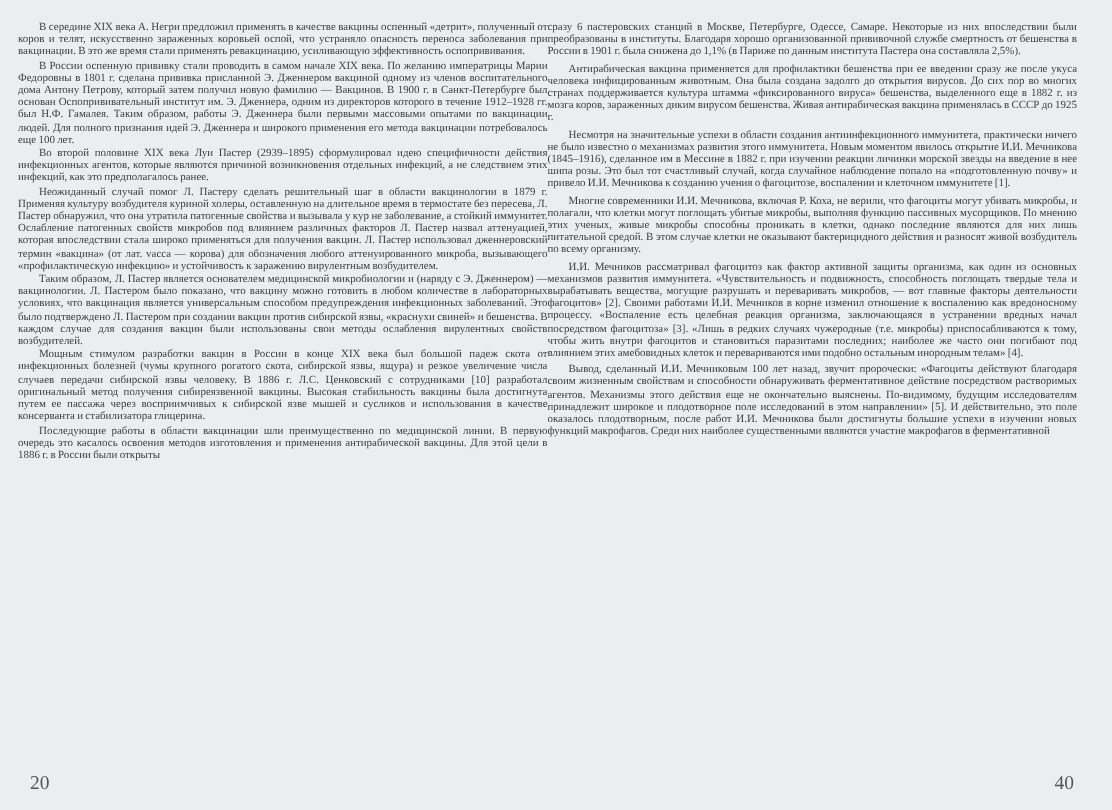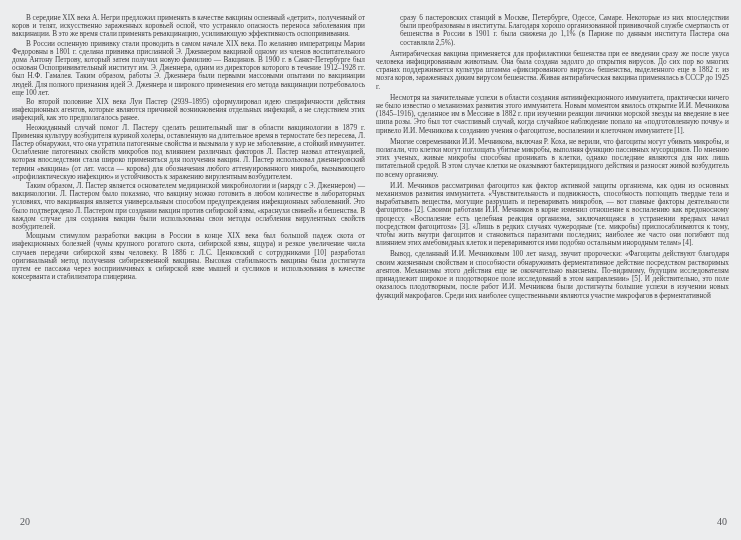--- a/index.html
+++ b/index.html
@@ -6,21 +6,20 @@
   html, body { margin: 0; padding: 0; }
   body {
     width: 741px;
     height: 540px;
     overflow: hidden;
     background: var(--page-bg, #ecedee);
     font-family: "Liberation Serif", "DejaVu Serif", serif;
   }
   .spread {
     display: flex;
-    gap: 11px;
     padding: 14px 12px 0 12px;
     height: 538px;
   }
   .page {
     position: relative;
     width: 353px;
     height: 526px;
   }
   .page-text p {
     margin: 0;
@@ -29,44 +28,45 @@
     line-height: 8.2px;
     text-align: justify;
     text-indent: 14px;
     hyphens: auto;
     -webkit-hyphens: auto;
     word-spacing: -0.3px;
     letter-spacing: 0;
   }
   .page--left .page-text p { margin-bottom: 1px; }
   .page--right .page-text p { margin-bottom: 3px; }
-  .page--right .page-text p:first-child { text-indent: 0; margin-left: 24px; }
+  .page--right .page-text p:first-child { text-indent: 0; }
   .page-number {
     position: absolute;
     bottom: 14px;
-    font-size: 10px;
+    font-size: 13px;
     line-height: 8px;
     color: var(--page-number-color, #55565a);
   }
   .page-number--left { left: 8px; }
   .page-number--right { right: 2px; }
 </style>
 </head>
 <body>
 
 <div class="spread">
 
   <div class="page page--left">
     <div class="page-text">
         <p>В середине XIX века А. Негри предложил применять в качестве вакцины оспенный «детрит», полученный от коров и телят, искусственно зараженных коровьей оспой, что устраняло опасность переноса заболевания при вакцинации. В это же время стали применять ревакцинацию, усиливающую эффективность оспопрививания.</p>
         <p>В России оспенную прививку стали проводить в самом начале XIX века. По желанию императрицы Марии Федоровны в 1801 г. сделана прививка присланной Э. Дженнером вакциной одному из членов воспитательного дома Антону Петрову, который затем получил новую фамилию — Вакцинов. В 1900 г. в Санкт-Петербурге был основан Оспопрививательный институт им. Э. Дженнера, одним из директоров которого в течение 1912–1928 гг. был Н.Ф. Гамалея. Таким образом, работы Э. Дженнера были первыми массовыми опытами по вакцинации людей. Для полного признания идей Э. Дженнера и широкого применения его метода вакцинации потребовалось еще 100 лет.</p>
         <p>Во второй половине XIX века Луи Пастер (2939–1895) сформулировал идею специфичности действия инфекционных агентов, которые являются причиной возникновения отдельных инфекций, а не следствием этих инфекций, как это предполагалось ранее.</p>
         <p>Неожиданный случай помог Л. Пастеру сделать решительный шаг в области вакцинологии в 1879 г. Применяя культуру возбудителя куриной холеры, оставленную на длительное время в термостате без пересева, Л. Пастер обнаружил, что она утратила патогенные свойства и вызывала у кур не заболевание, а стойкий иммунитет. Ослабление патогенных свойств микробов под влиянием различных факторов Л. Пастер назвал аттенуацией, которая впоследствии стала широко применяться для получения вакцин. Л. Пастер использовал дженнеровский термин «вакцина» (от лат. vacca — корова) для обозначения любого аттенуированного микроба, вызывающего «профилактическую инфекцию» и устойчивость к заражению вирулентным возбудителем.</p>
         <p>Таким образом, Л. Пастер является основателем медицинской микробиологии и (наряду с Э. Дженнером) — вакцинологии. Л. Пастером было показано, что вакцину можно готовить в любом количестве в лабораторных условиях, что вакцинация является универсальным способом предупреждения инфекционных заболеваний. Это было подтверждено Л. Пастером при создании вакцин против сибирской язвы, «краснухи свиней» и бешенства. В каждом случае для создания вакцин были использованы свои методы ослабления вирулентных свойств возбудителей.</p>
         <p>Мощным стимулом разработки вакцин в России в конце XIX века был большой падеж скота от инфекционных болезней (чумы крупного рогатого скота, сибирской язвы, ящура) и резкое увеличение числа случаев передачи сибирской язвы человеку. В 1886 г. Л.С. Ценковский с сотрудниками [10] разработал оригинальный метод получения сибиреязвенной вакцины. Высокая стабильность вакцины была достигнута путем ее пассажа через восприимчивых к сибирской язве мышей и сусликов и использования в качестве консерванта и стабилизатора глицерина.</p>
+        <p>Последующие работы в области вакцинации шли преимущественно по медицинской линии. В первую очередь это касалось освоения методов изготовления и применения антирабической вакцины. Для этой цели в 1886 г. в России были открыты</p>
       </div>
     <div class="page-number page-number--left">20</div>
   </div>
 
   <div class="page page--right">
     <div class="page-text">
         <p>сразу 6 пастеровских станций в Москве, Петербурге, Одессе, Самаре. Некоторые из них впоследствии были преобразованы в институты. Благодаря хорошо организованной прививочной службе смертность от бешенства в России в 1901 г. была снижена до 1,1% (в Париже по данным института Пастера она составляла 2,5%).</p>
         <p>Антирабическая вакцина применяется для профилактики бешенства при ее введении сразу же после укуса человека инфицированным животным. Она была создана задолго до открытия вирусов. До сих пор во многих странах поддерживается культура штамма «фиксированного вируса» бешенства, выделенного еще в 1882 г. из мозга коров, зараженных диким вирусом бешенства. Живая антирабическая вакцина применялась в СССР до 1925 г.</p>
         <p>Несмотря на значительные успехи в области создания антиинфекционного иммунитета, практически ничего не было известно о механизмах развития этого иммунитета. Новым моментом явилось открытие И.И. Мечникова (1845–1916), сделанное им в Мессине в 1882 г. при изучении реакции личинки морской звезды на введение в нее шипа розы. Это был тот счастливый случай, когда случайное наблюдение попало на «подготовленную почву» и привело И.И. Мечникова к созданию учения о фагоцитозе, воспалении и клеточном иммунитете [1].</p>
         <p>Многие современники И.И. Мечникова, включая Р. Коха, не верили, что фагоциты могут убивать микробы, и полагали, что клетки могут поглощать убитые микробы, выполняя функцию пассивных мусорщиков. По мнению этих ученых, живые микробы способны проникать в клетки, однако последние являются для них лишь питательной средой. В этом случае клетки не оказывают бактерицидного действия и разносят живой возбудитель по всему организму.</p>

